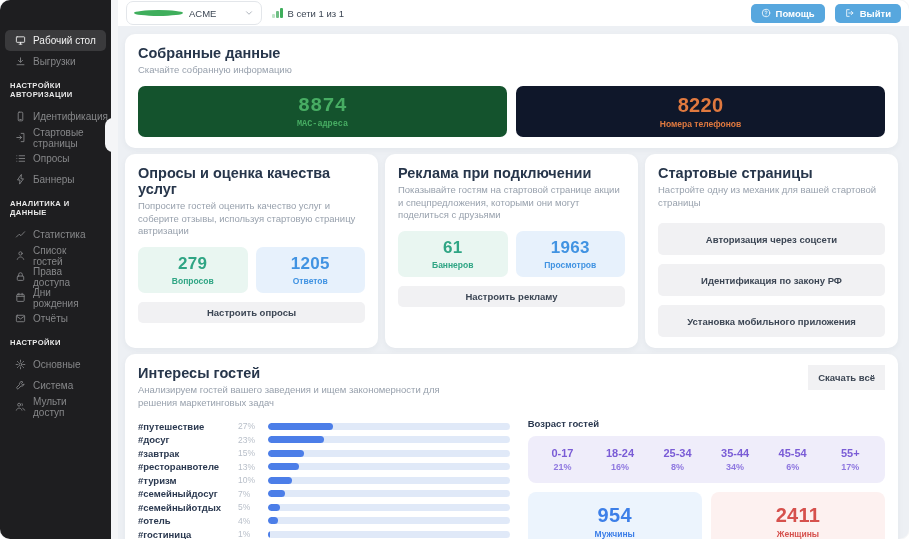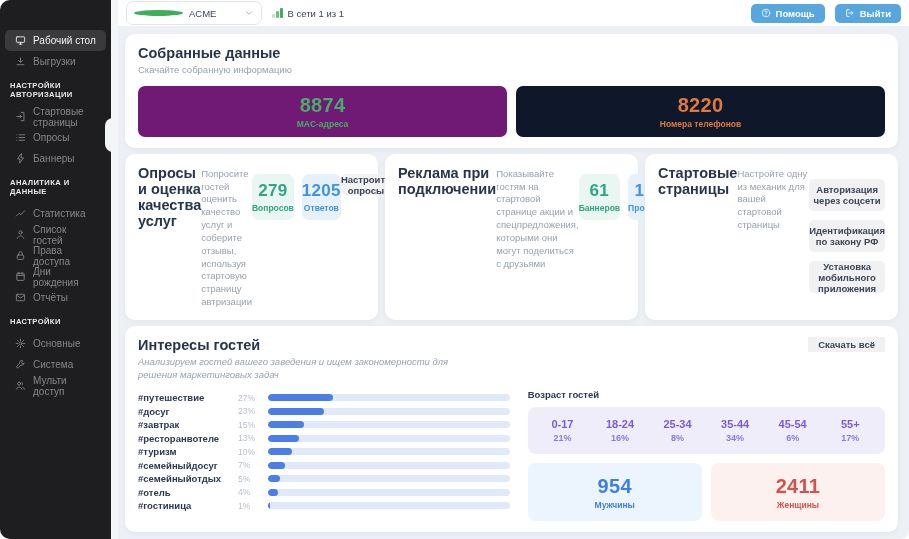--- a/index.html
+++ b/index.html
@@ -48,43 +48,43 @@
   .card { background:#fff; border-radius:10px; box-shadow:0 2px 6px rgba(40,50,70,.05); padding:11px 13px; }
   .card-title { font-size:14.5px; font-weight:bold; color:#27364b; }
   .card-sub { font-size:9.5px; color:#98a1ad; margin-top:3px; line-height:1.35; }
 
   
   .big-stats { display:flex; gap:9px; margin-top:9px; }
   .stat-box { flex:1; border-radius:7px; height:51px; display:flex; flex-direction:column;
               align-items:center; justify-content:center; gap:2px; }
   .stat-num { font-size:20px; font-weight:bold; letter-spacing:.3px; }
   .stat-lbl { font-size:8.5px; font-weight:bold; }
-  .stat--green  { background:#701a75; } .stat--green  .stat-num,.stat--green  .stat-lbl { color:#47ad63; }
+  .stat--green  { background:#14532d;font-family:Liberation Mono, monospace; } .stat--green  .stat-num,.stat--green  .stat-lbl { color:#47ad63; }
   .stat--orange { background:#0f172a; } .stat--orange .stat-num,.stat--orange .stat-lbl { color:#e0793f; }
   .stat--teal   { background:#e9f6f1; } .stat--teal   .stat-num,.stat--teal   .stat-lbl { color:#2fa584; }
   .stat--blue   { background:#e7f1fc; } .stat--blue   .stat-num,.stat--blue   .stat-lbl { color:#4193e2; }
 
   
   .mid-row { display:flex; gap:7px; }
-  .mid-row .card { flex:1; min-width:0; display:flex; flex-direction:row; }
+  .mid-row .card { flex:1; min-width:0; display:flex; flex-direction:column; }
   .mini-stats { display:flex; gap:8px; margin-top:9px; }
   .mini-stats .stat-box { height:46px; }
   .mini-stats .stat-num { font-size:17px; }
   .gray-btn { width:100%; height:21px; margin-top:9px; background:#f1f1f3; border:none;
               border-radius:5px; font-size:9.5px; font-weight:bold; color:#3c4654;
               cursor:pointer; font-family:inherit; }
   .start-btns { display:flex; flex-direction:column; gap:9px; margin-top:14px; }
   .start-btns .gray-btn { margin-top:0; height:32px; }
 
   
   .interests { flex:1; display:flex; flex-direction:column; }
   .int-head { display:flex; align-items:flex-start; }
   .int-head .left { flex:1; }
-  .int-head .card-sub { max-width:330px;font-style:italic; }
-  .dl-btn { height:15px; padding:0 10px; background:#f1f1f3; border:none; border-radius:0;
+  .int-head .card-sub { max-width:330px; }
+  .dl-btn { height:25px; padding:0 10px; background:#f1f1f3; border:none; border-radius:0;
             font-size:9.5px; font-weight:bold; color:#3c4654; cursor:pointer; font-family:inherit; }
   .int-body { display:flex; gap:18px; margin-top:8px; flex:1; }
   .chart-col { flex:1.04; display:flex; flex-direction:column; gap:5px; padding-top:4px; }
   .irow { display:flex; align-items:center; gap:6px; height:8.5px; }
   .ilabel { width:94px; font-size:9.5px; font-weight:bold; color:#2b3950; flex:none; }
   .ipct { width:24px; font-size:8.5px; color:#b8bfc9; text-align:left; flex:none; }
   .itrack { flex:1; height:7px; background:#e0e9f8; border-radius:4px; overflow:hidden; }
   .ibar { height:100%; background:#4c7ee8; border-radius:4px; }
 
   .right-col { flex:1; display:flex; flex-direction:column; min-width:0; }
@@ -113,20 +113,27 @@
           </svg>
           <span>Рабочий стол</span>
         </div>
         <div class="nav-item">
           <svg viewBox="0 0 24 24" class="icn">
             <path d="M12 4v9M7.5 9.5L12 14l4.5-4.5M4.5 19h15"></path>
           </svg>
           <span>Выгрузки</span>
         </div>
         <div class="nav-header">Настройки авторизации</div>
+        <div class="nav-item">
+          <svg viewBox="0 0 24 24" class="icn">
+            <rect x="7" y="2.5" width="10" height="19" rx="2"></rect>
+            <path d="M10.5 18.5h3"></path>
+          </svg>
+          <span>Идентификация</span>
+        </div>
         <div class="nav-item">
           <svg viewBox="0 0 24 24" class="icn">
             <path d="M13.5 3h6v18h-6"></path>
             <path d="M4 12h10M10.5 8.5L14 12l-3.5 3.5"></path>
           </svg>
           <span>Стартовые страницы</span>
         </div>
         <div class="nav-item">
           <svg viewBox="0 0 24 24" class="icn">
             <path d="M9 6h12M9 12h12M9 18h12M4 6h.01M4 12h.01M4 18h.01"></path>

